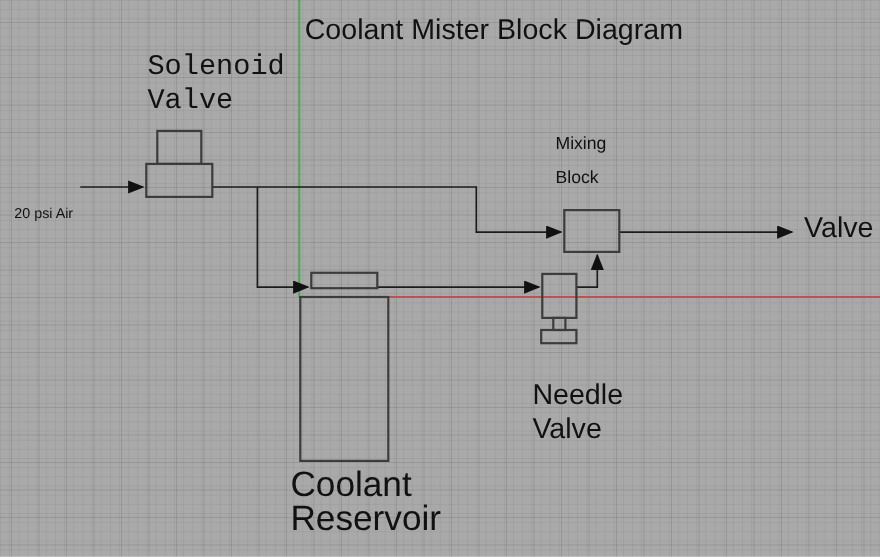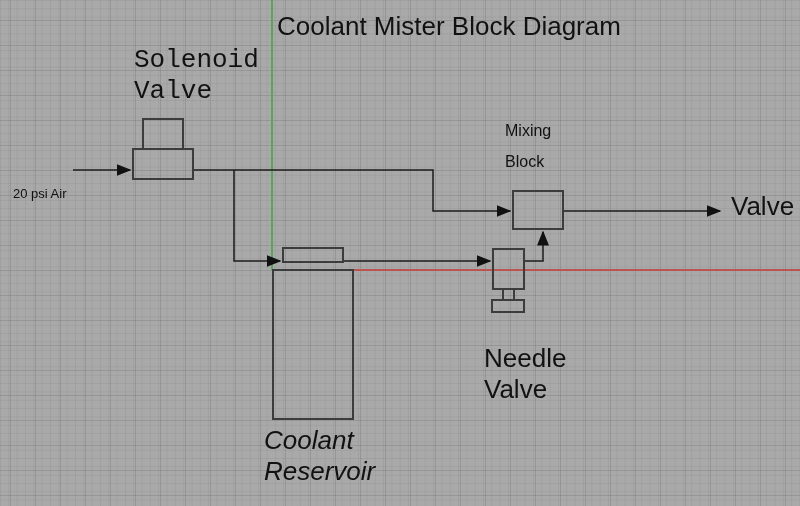--- a/index.html
+++ b/index.html
@@ -62,16 +62,16 @@
   <div class="title" id="title-el" style="left: 277px; top: 11px; font-size: 26px;">Coolant Mister Block Diagram</div>
   <div id="labels-root">
       <div class="lbl small" style="left: 13px; top: 162px; font-size: 13px; margin-top: 24px;">20 psi Air</div>
       <div class="lbl" style="left: 134px; top: 45px; font-size: 26px; font-family: Liberation Mono, monospace;">Solenoid
 Valve</div>
       <div class="lbl" style="left: 505px; top: 115px; font-size: 16px;">Mixing
 Block</div>
       <div class="lbl" style="left: 731px; top: 191px; font-size: 26px;">Valve</div>
       <div class="lbl" style="left: 484px; top: 315px; font-size: 26px; margin-top: 28px;">Needle
 Valve</div>
-      <div class="lbl" style="left: 264px; top: 425px; font-size: 26px; font-style: italic;">Coolant
+      <div class="lbl" style="left: 264px; top: 425px; font-size: 32px;">Coolant
 Reservoir</div>
     </div>
 </div>
 
 </body></html>

